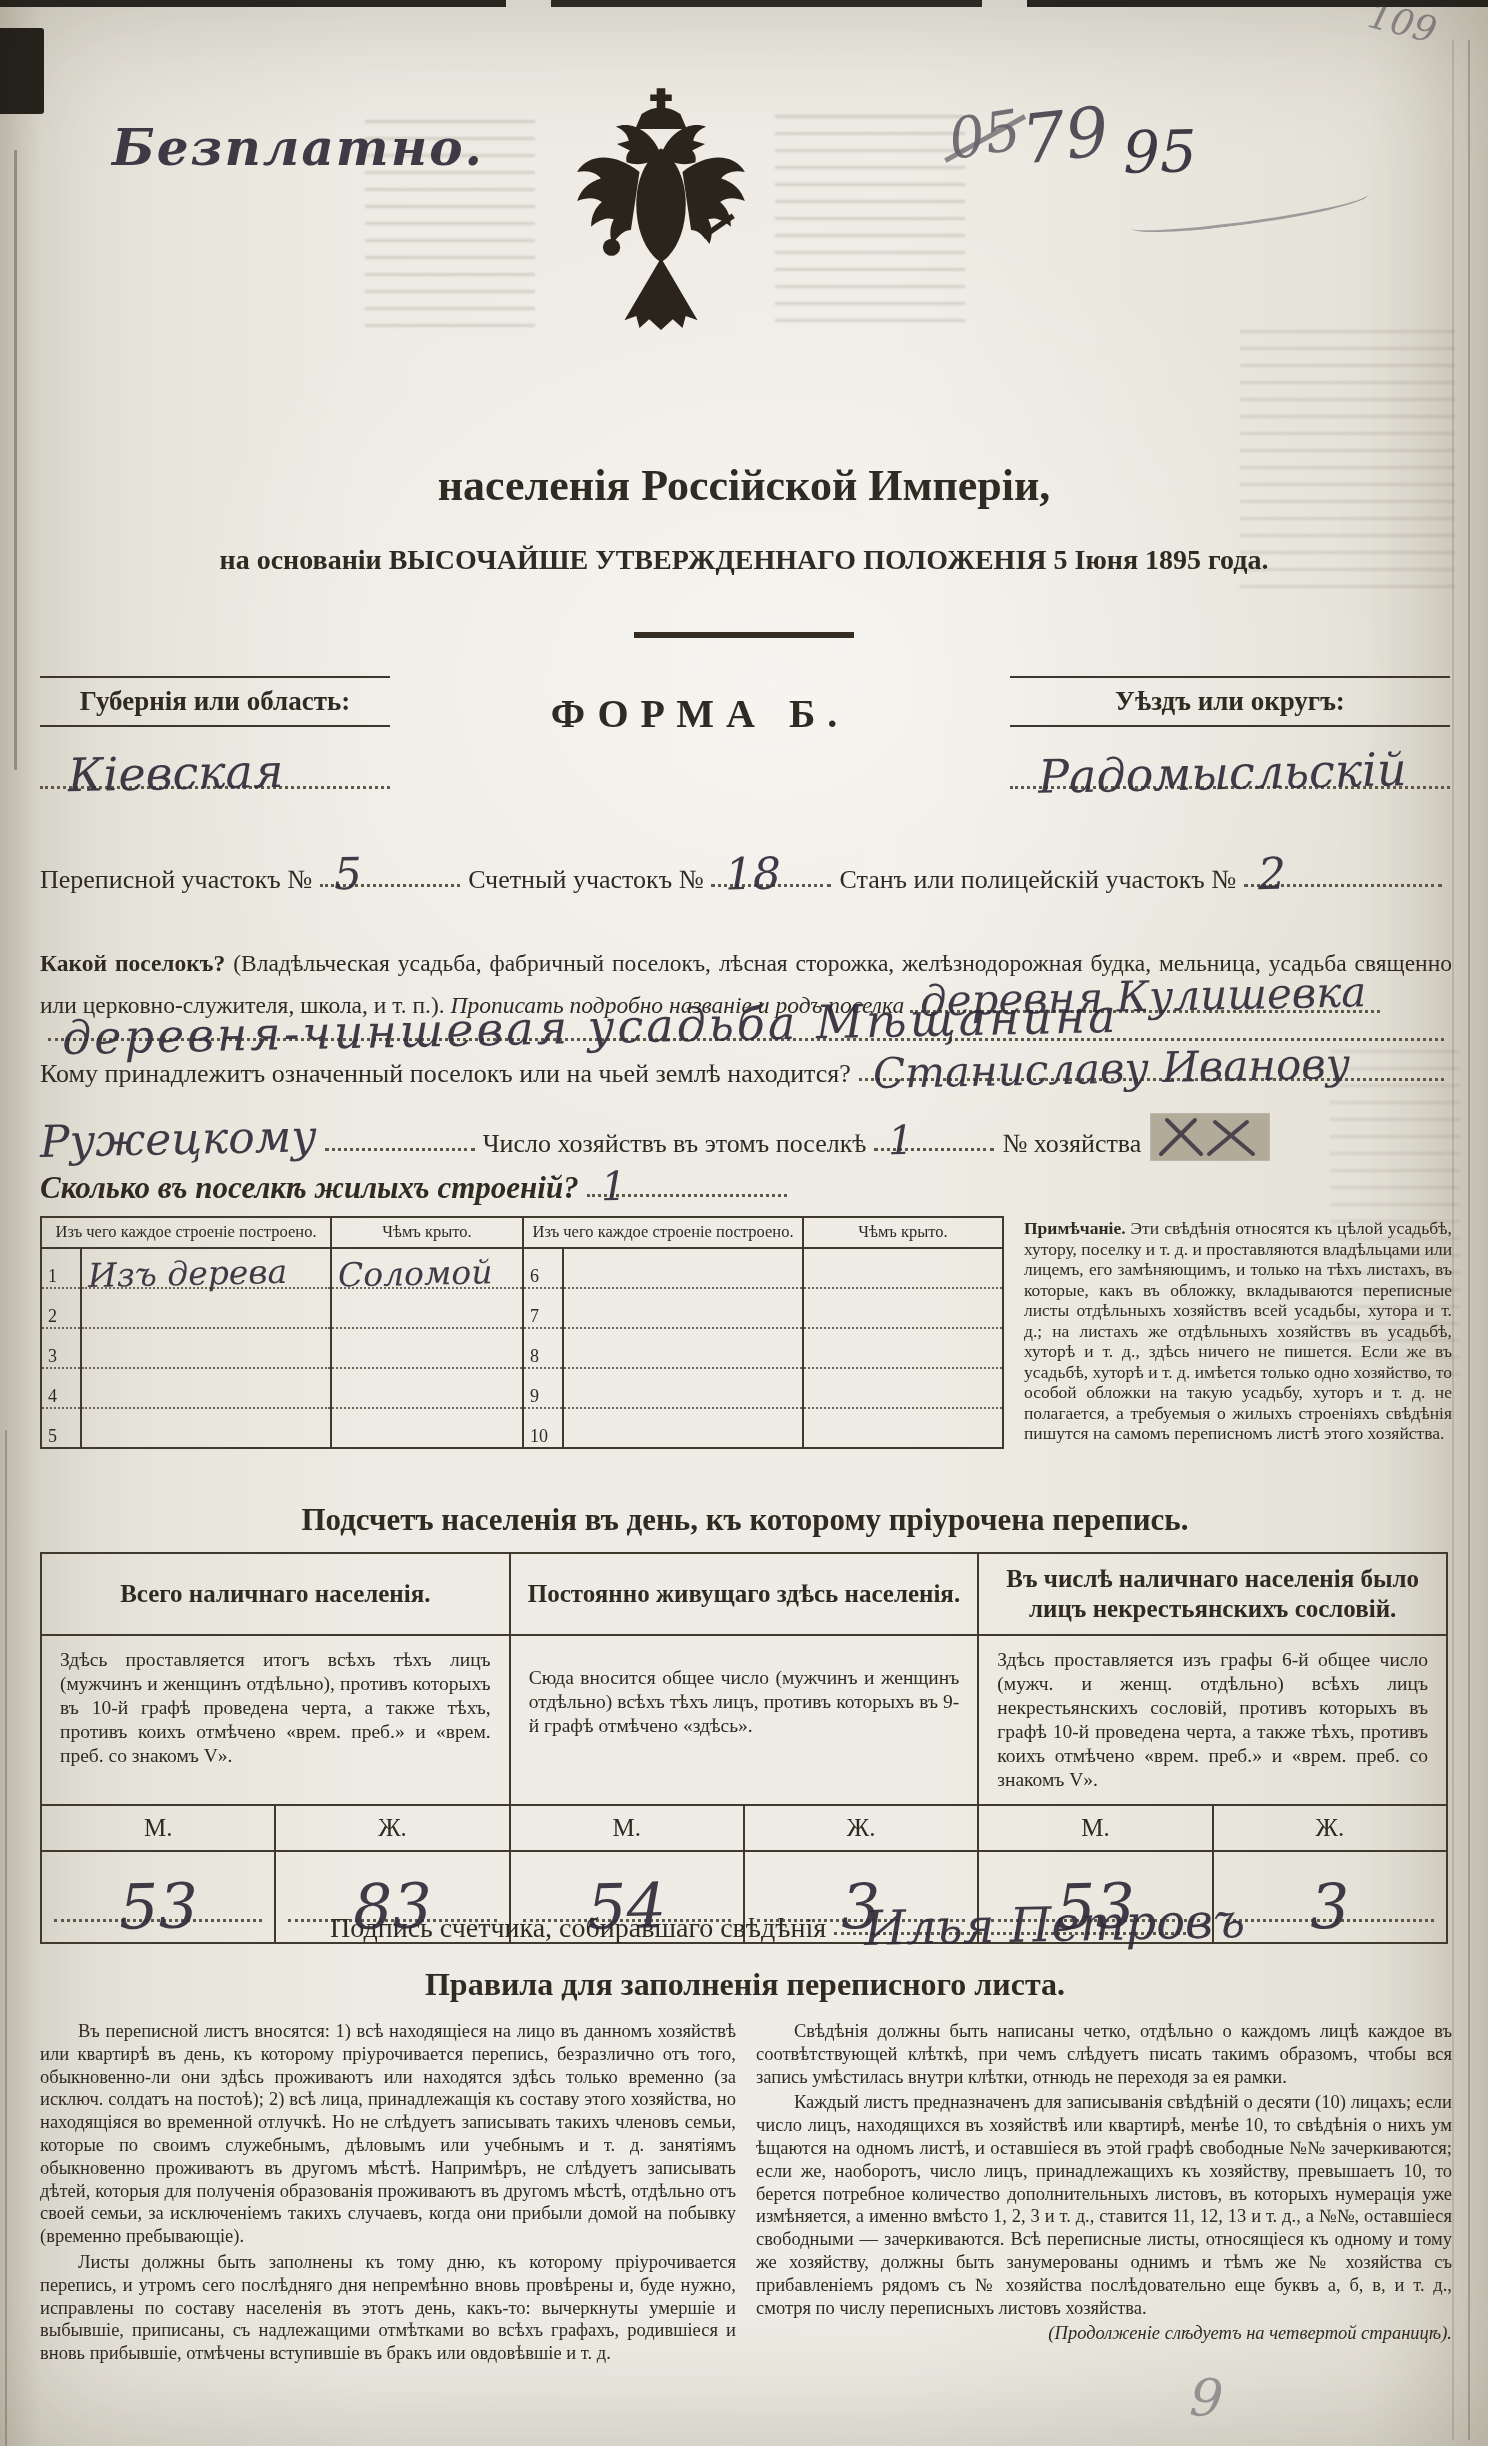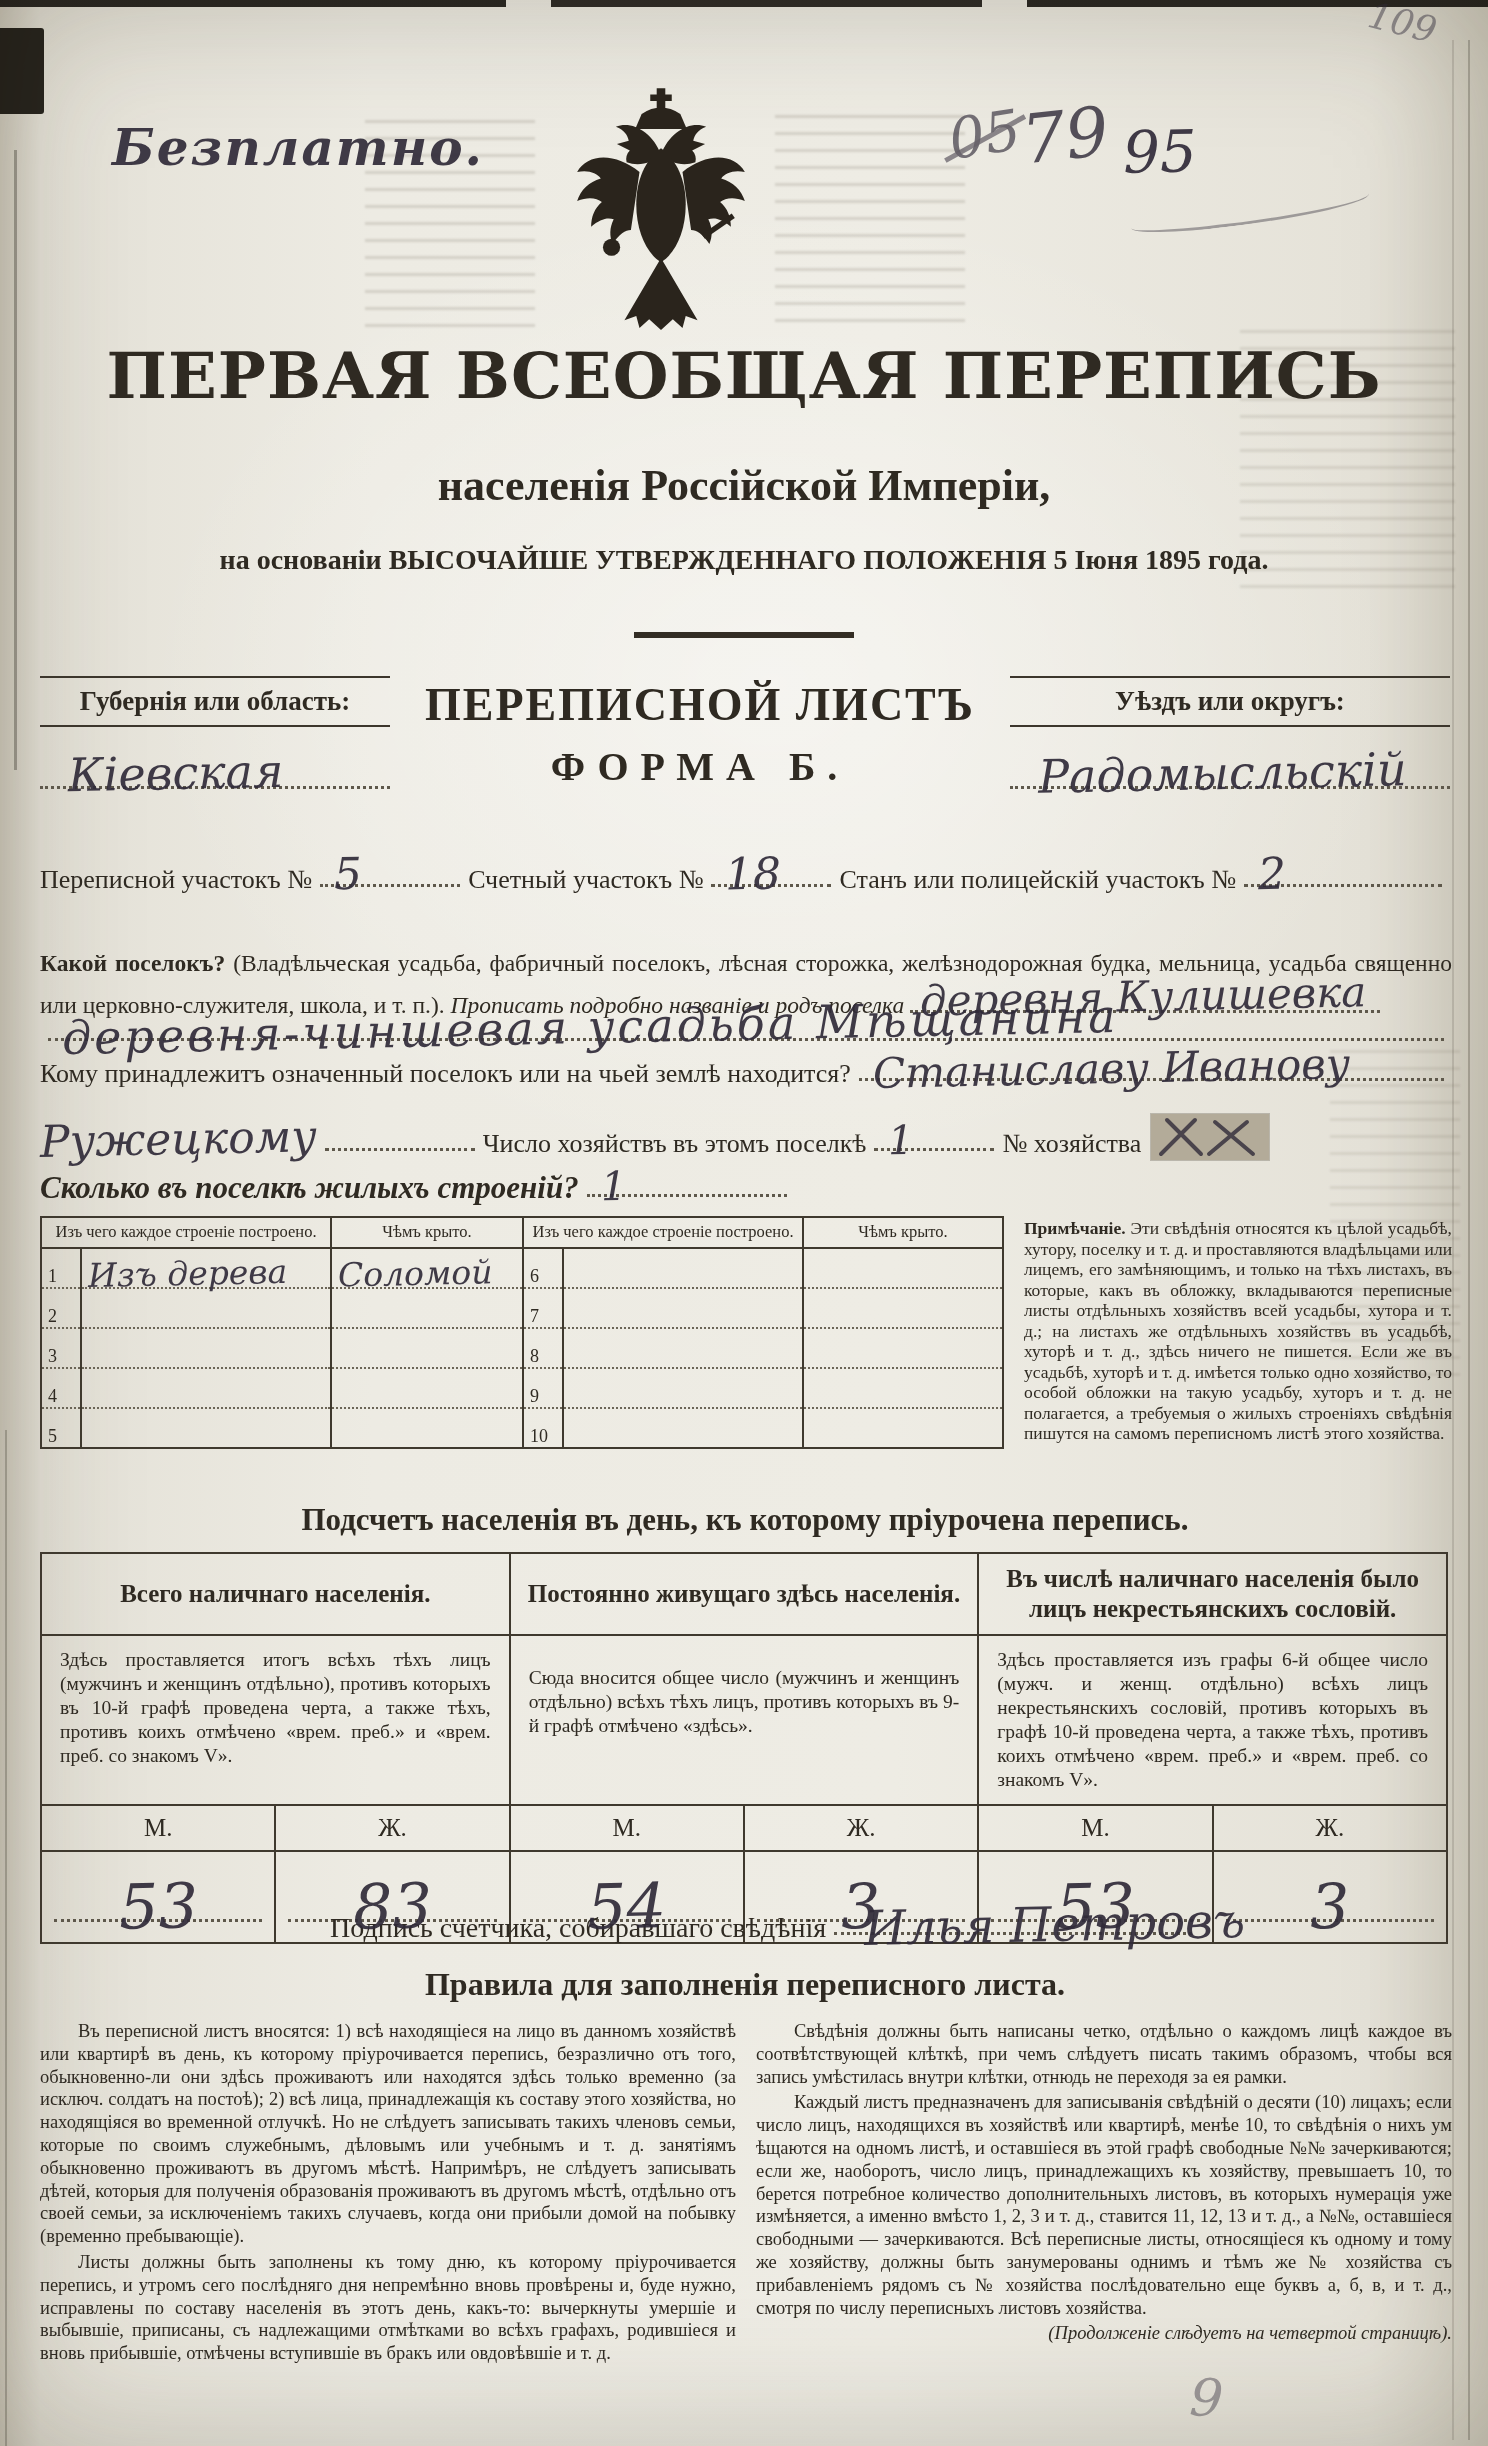--- a/index.html
+++ b/index.html
@@ -150,34 +150,32 @@
   </svg>
 
   <div class="abs sheetno">
     <span class="hw num-cross">05</span>
     <span class="hw num-alt">79</span>
     <span class="hw num-main">95</span>
   </div>
   <span class="abs hw corner109">109</span>
   <div class="abs penstroke"></div>
 
-  <div class="abs title-main">ПЕРВАЯ ВСЕОБЩАЯ ПЕРЕПИСЬ</div>
   <div class="abs title-sub">населенія Россійской Имперіи,</div>
   <div class="abs title-basis">на основаніи ВЫСОЧАЙШЕ УТВЕРЖДЕННАГО ПОЛОЖЕНІЯ 5 Іюня 1895 года.</div>
   <div class="abs rule-bar"></div>
 
   <div class="abs form-header">
     <div class="fh-left">
       <div class="fh-box-label">Губернія или область:</div>
       <div class="fh-value">
         <span class="hw">Кіевская</span>
       </div>
     </div>
     <div class="fh-center">
-      <div class="fh-title">ПЕРЕПИСНОЙ ЛИСТЪ</div>
       <div class="fh-form">ФОРМА Б.</div>
     </div>
     <div class="fh-right">
       <div class="fh-box-label">Уѣздъ или округъ:</div>
       <div class="fh-value">
         <span class="hw">Радомысльскій</span>
       </div>
     </div>
   </div>
 

